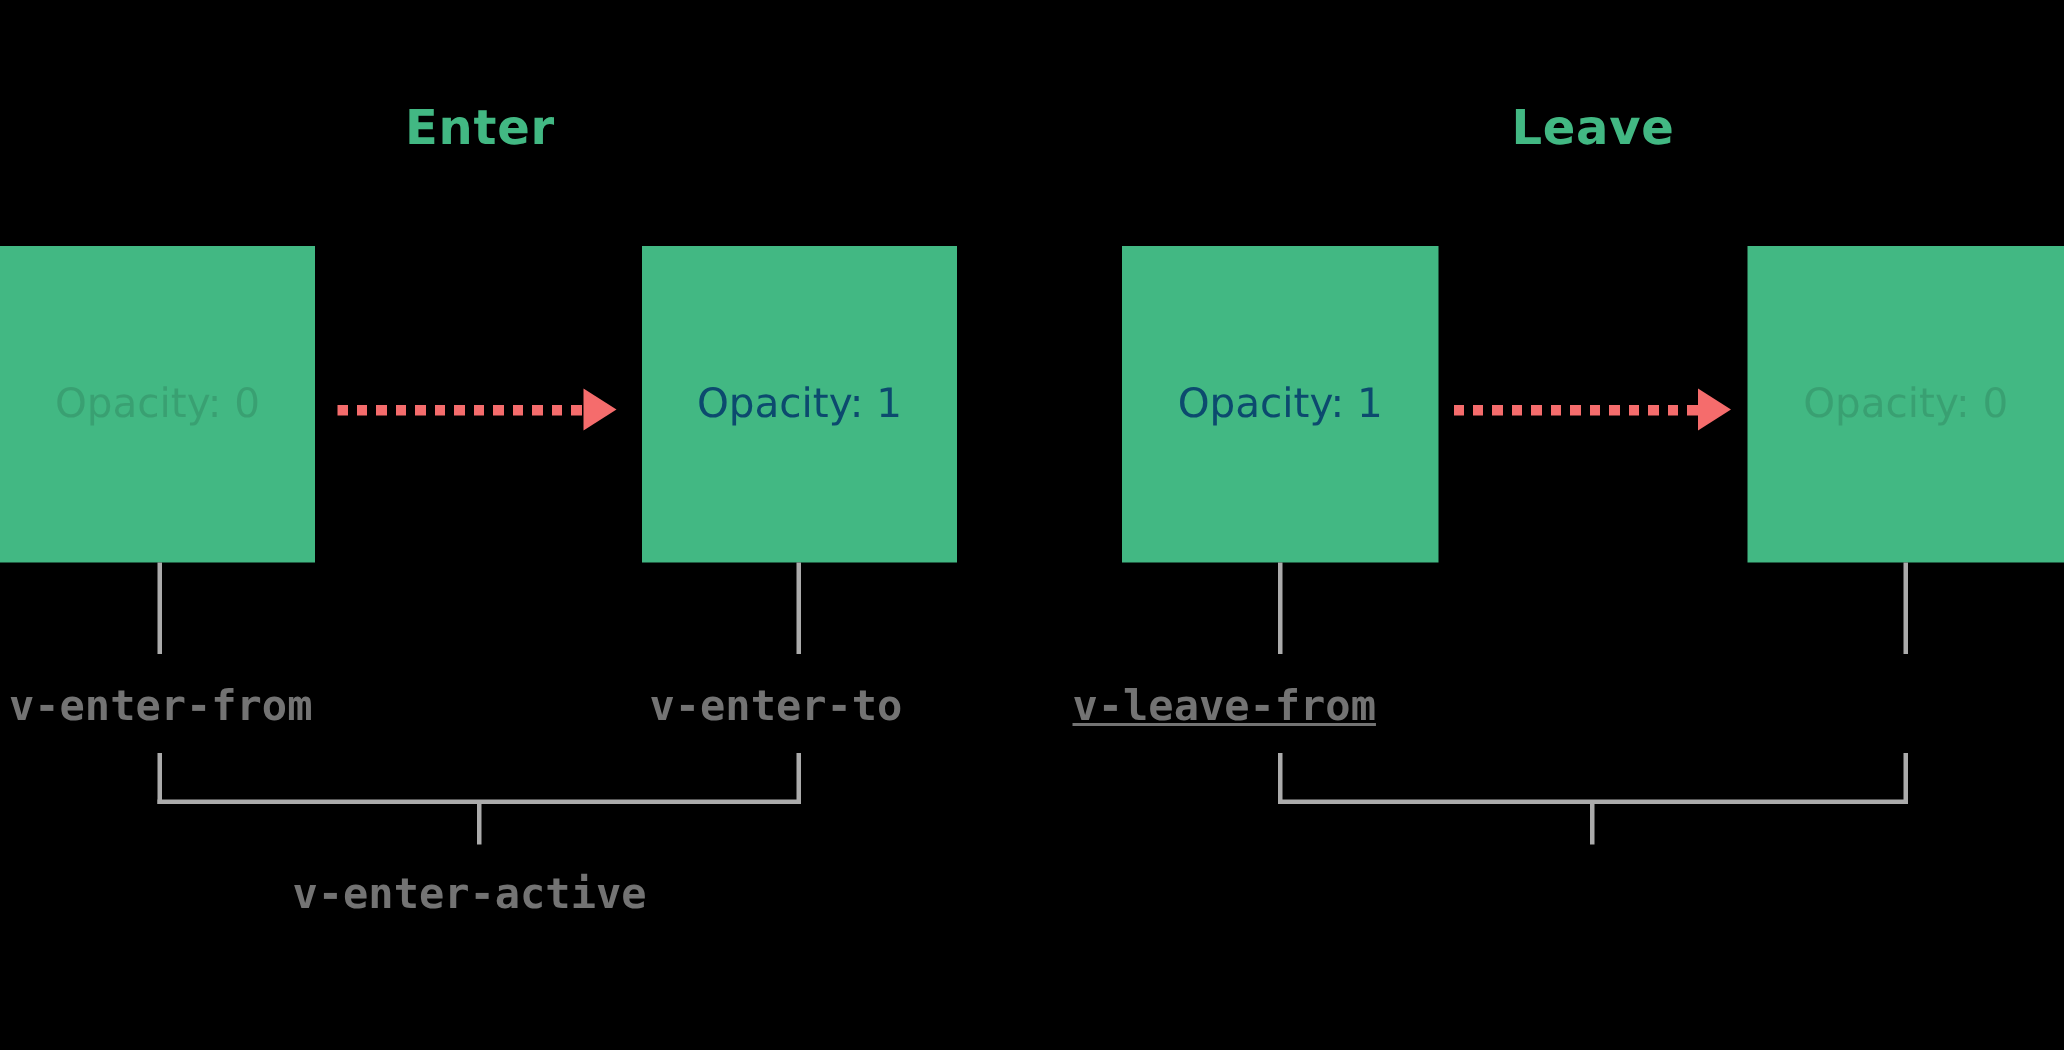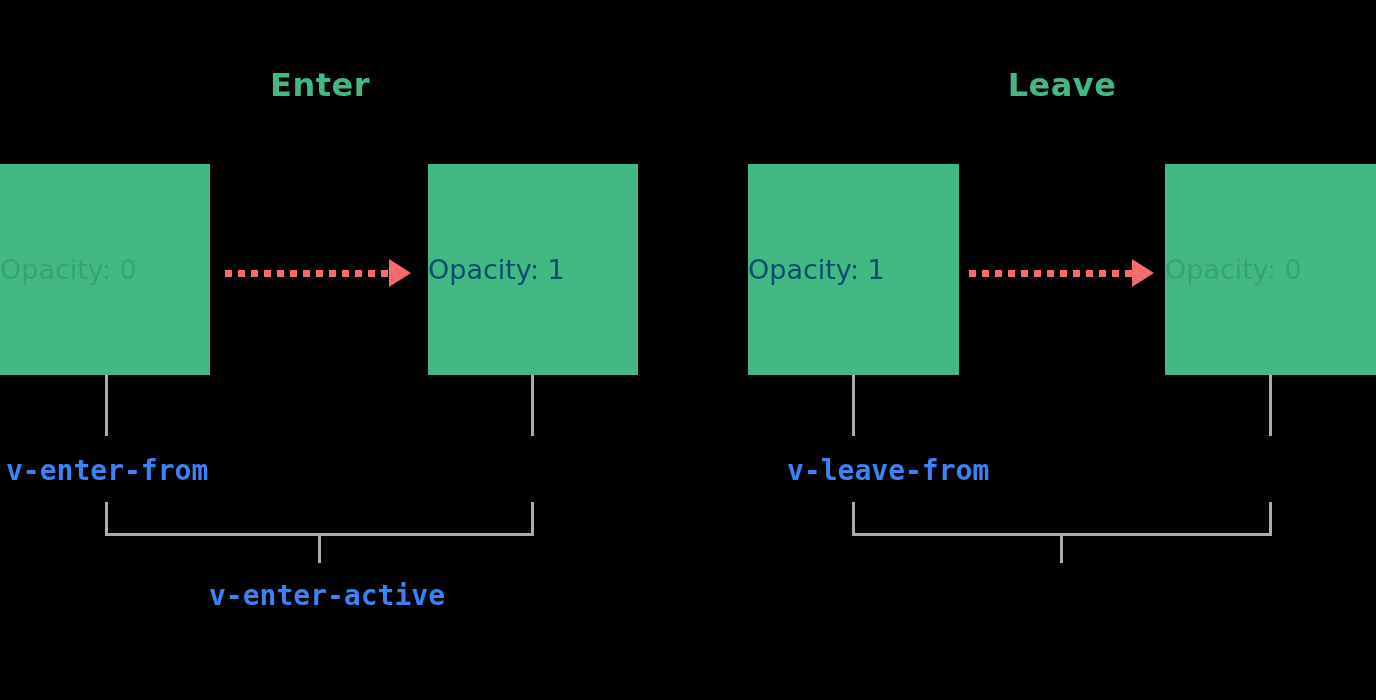--- a/index.html
+++ b/index.html
@@ -24,21 +24,21 @@
   }
   #enter-title { left: 170px; }
   #leave-title { left: 912px; }
 
   .opacity-box {
     top: 164px;
     height: 211px;
     background: #42b883;
     display: flex;
     align-items: center;
-    justify-content: flex-start;
+    justify-content: center;
     font-size: 27px;
   }
   .opacity-box.normal { color: #0c4a6e; }
   .opacity-box.faded  { color: rgba(0,0,0,0.13); }
   #box-enter-from { left: 0;      width: 210px; }
   #box-enter-to   { left: 428px;  width: 210px; }
   #box-leave-from { left: 748px;  width: 211px; }
   #box-leave-to   { left: 1165px; width: 211px; }
 
   .arrow-dashes {
@@ -64,31 +64,31 @@
   .hline { height: 3px; background: #ababab; }
 
   
   .box-drop { top: 375px; height: 61px; }
   #line-enter-from { left: 105px; }
   #line-enter-to   { left: 531px; }
   #line-leave-from { left: 852px; }
   #line-leave-to   { left: 1269px; }
 
   .class-label {
-    color: #3b82f6;
+    color: #737373;
     font-family: "DejaVu Sans Mono", "Liberation Mono", monospace;
     font-size: 28px;
     font-weight: 700;
-    text-align: right;
+    text-align: left;
     white-space: nowrap;
   }
   .row-top { top: 454px; width: 200px; }
   #label-enter-from { left: 6px; }
   #label-enter-to   { left: 433px; }
-  #label-leave-from { left: 787px; }
+  #label-leave-from { left: 715px; text-decoration: underline; }
   #label-leave-to   { left: 1170px; }
 
   
   .bracket-stub { top: 502px; height: 34px; }
   #bracket-enter-l { left: 105px; }
   #bracket-enter-r { left: 531px; }
   #bracket-leave-l { left: 852px; }
   #bracket-leave-r { left: 1269px; }
 
   .bracket-bar { top: 533px; }
@@ -118,20 +118,21 @@
   <div id="arrow1-head" class="abs arrow-head"></div>
 
   <div id="box-enter-to" class="abs opacity-box normal">
     <span>Opacity: 1</span>
   </div>
 
   <div id="line-enter-from" class="abs vline box-drop"></div>
   <div id="line-enter-to" class="abs vline box-drop"></div>
 
   <div id="label-enter-from" class="abs class-label row-top">v-enter-from</div>
+  <div id="label-enter-to" class="abs class-label row-top">v-enter-to</div>
 
   <div id="bracket-enter-l" class="abs vline bracket-stub"></div>
   <div id="bracket-enter-r" class="abs vline bracket-stub"></div>
   <div id="bracket-enter-bar" class="abs hline bracket-bar"></div>
   <div id="bracket-enter-drop" class="abs vline bracket-drop"></div>
 
   <div id="leave-title" class="abs section-title">Leave</div>
 
   <div id="label-enter-active" class="abs class-label row-bottom">v-enter-active</div>
 

